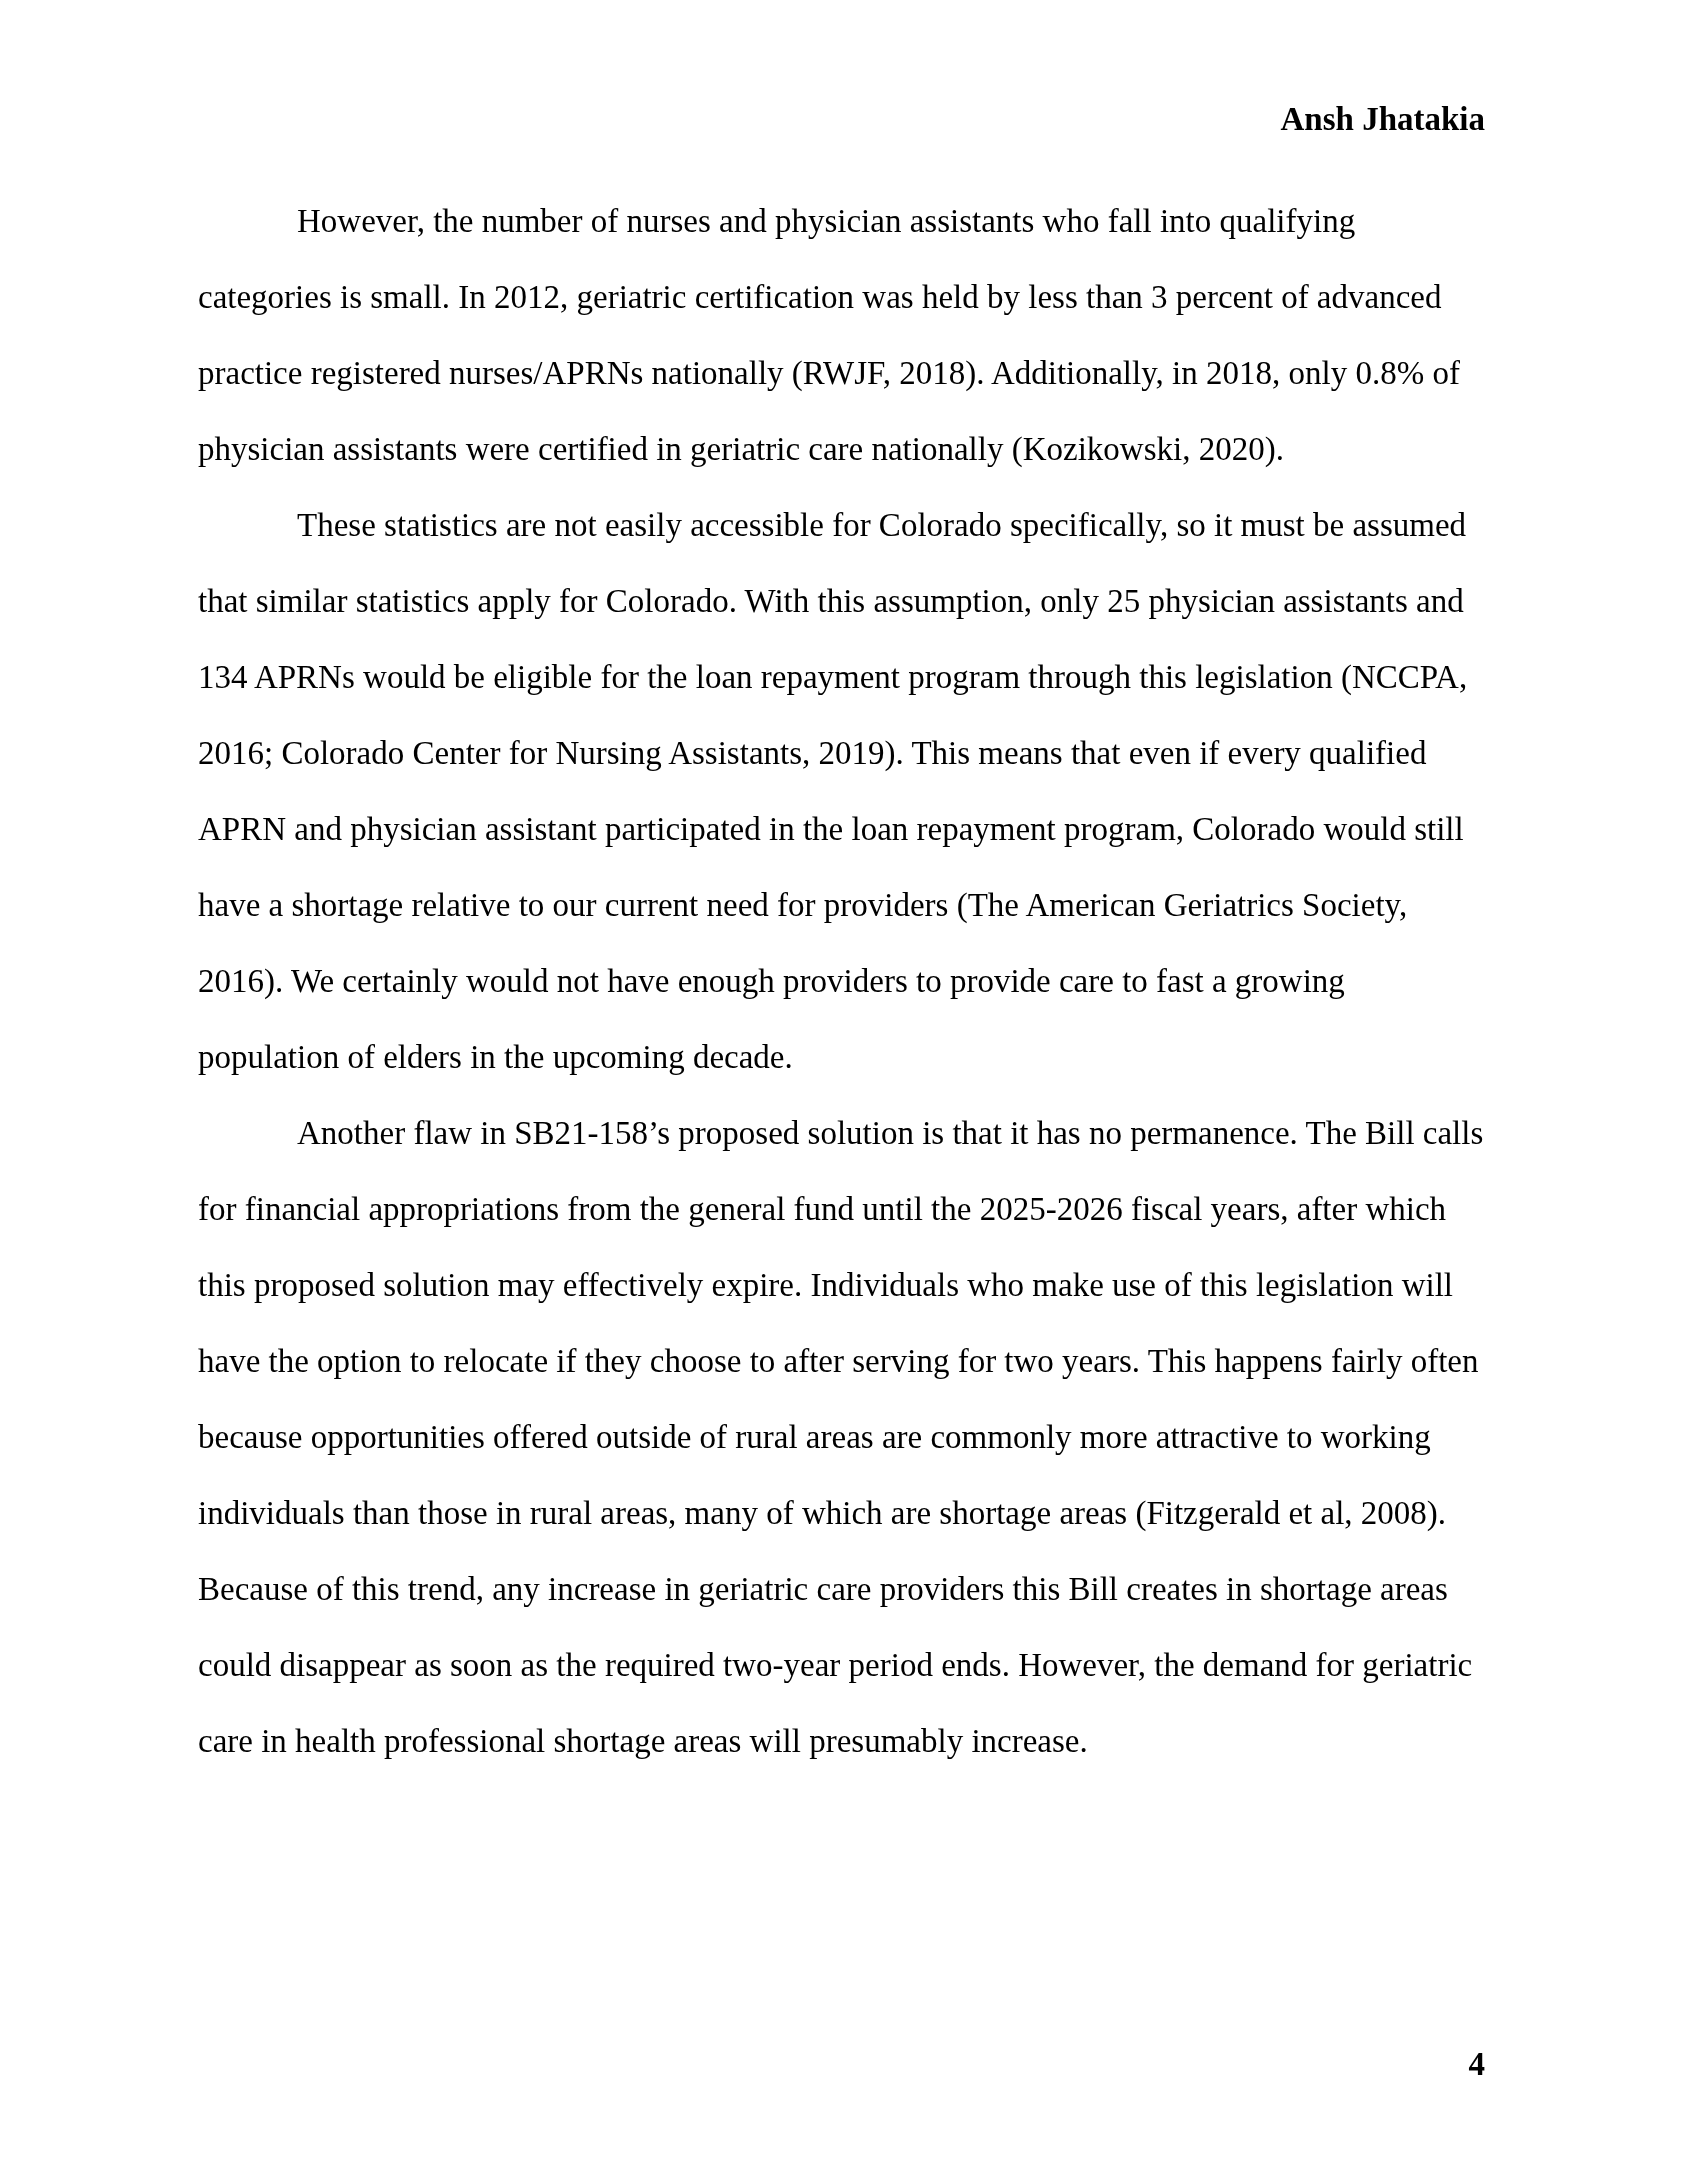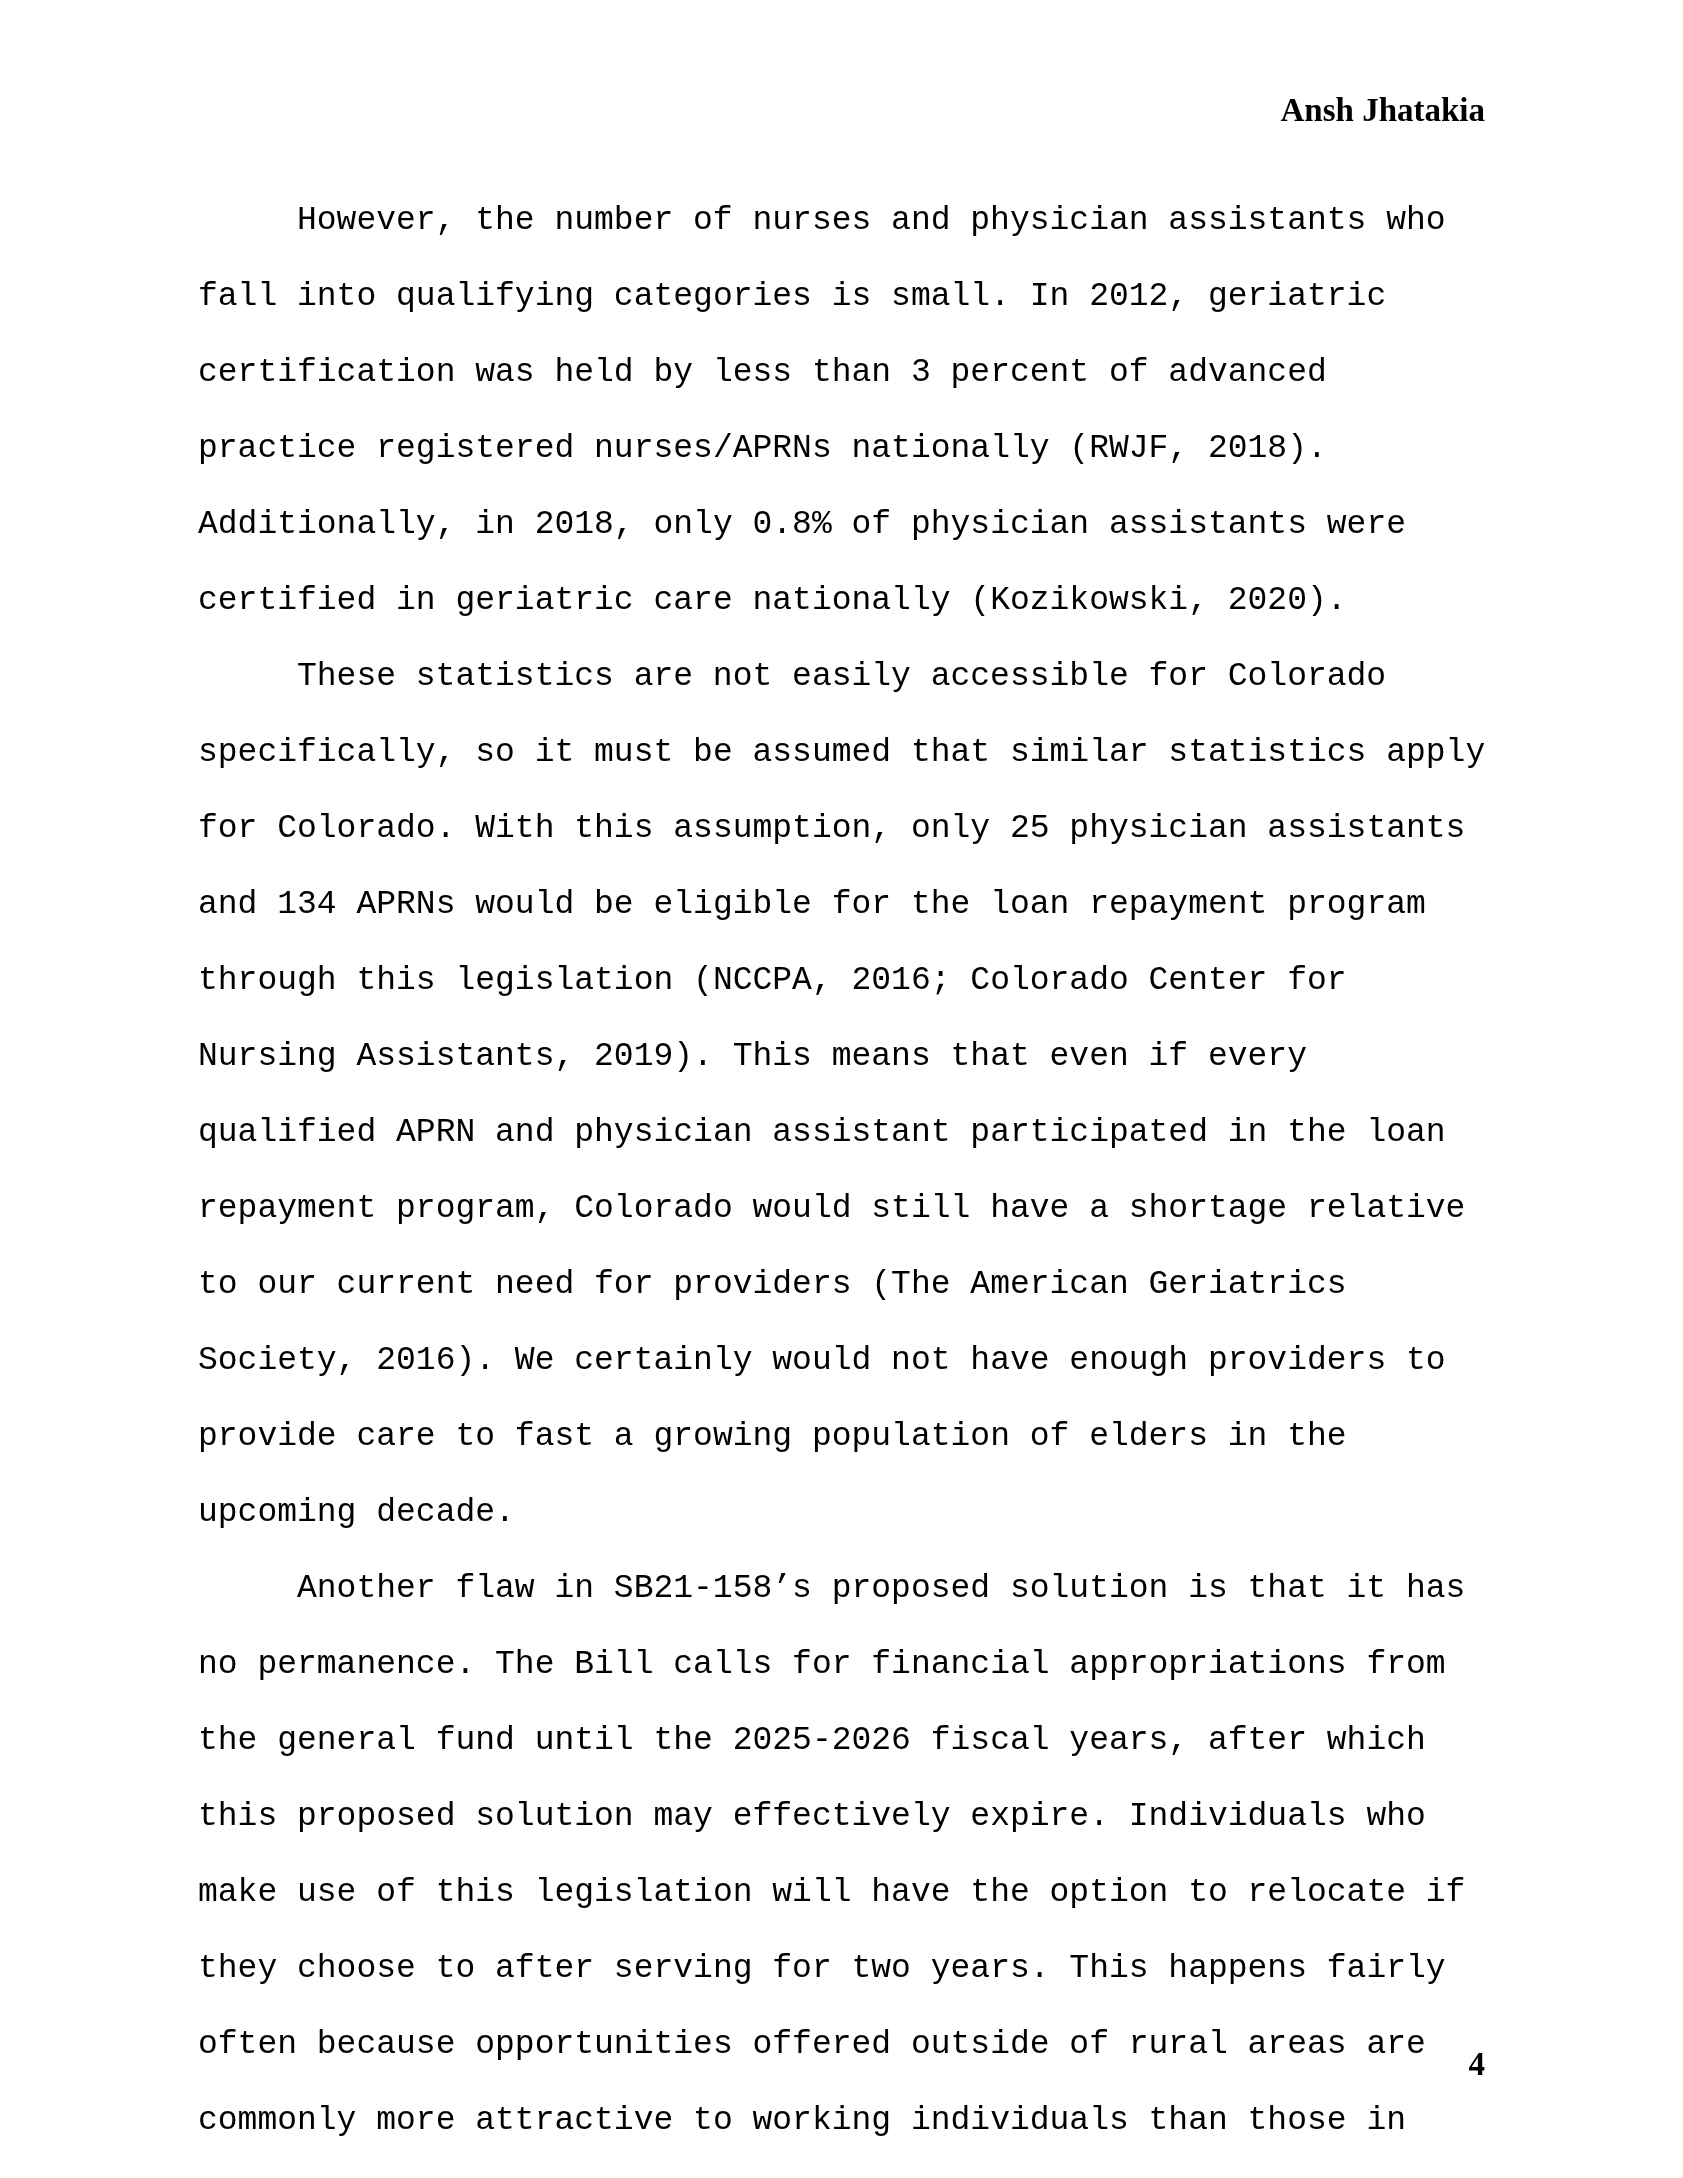--- a/index.html
+++ b/index.html
@@ -11,21 +11,21 @@
     position: relative;
     width: 1683px;
     height: 2178px;
     background: #ffffff;
     color: #000000;
     font-family: "Liberation Serif", "DejaVu Serif", serif;
     overflow: hidden;
   }
   .doc-header {
     position: absolute;
-    top: 90px;
+    top: 99px;
     left: 198px;
     width: 1287px;
     text-align: right;
     font-size: 33px;
     line-height: 40px;
     font-weight: 700;
   }
   .doc-body {
     position: absolute;
     top: 183px;
@@ -33,21 +33,20 @@
     width: 1295px;
     font-size: 33px;
     line-height: 76px;
     text-align: left;
   }
   .doc-body p {
     margin: 0;
     padding: 0;
     text-indent: 99px;
     word-spacing: normal;
-    font-family: Liberation Mono, monospace;
   }
   .doc-footer {
     position: absolute;
     top: 2044px;
     left: 198px;
     width: 1287px;
     text-align: right;
     font-size: 33px;
     line-height: 40px;
     font-weight: 700;

